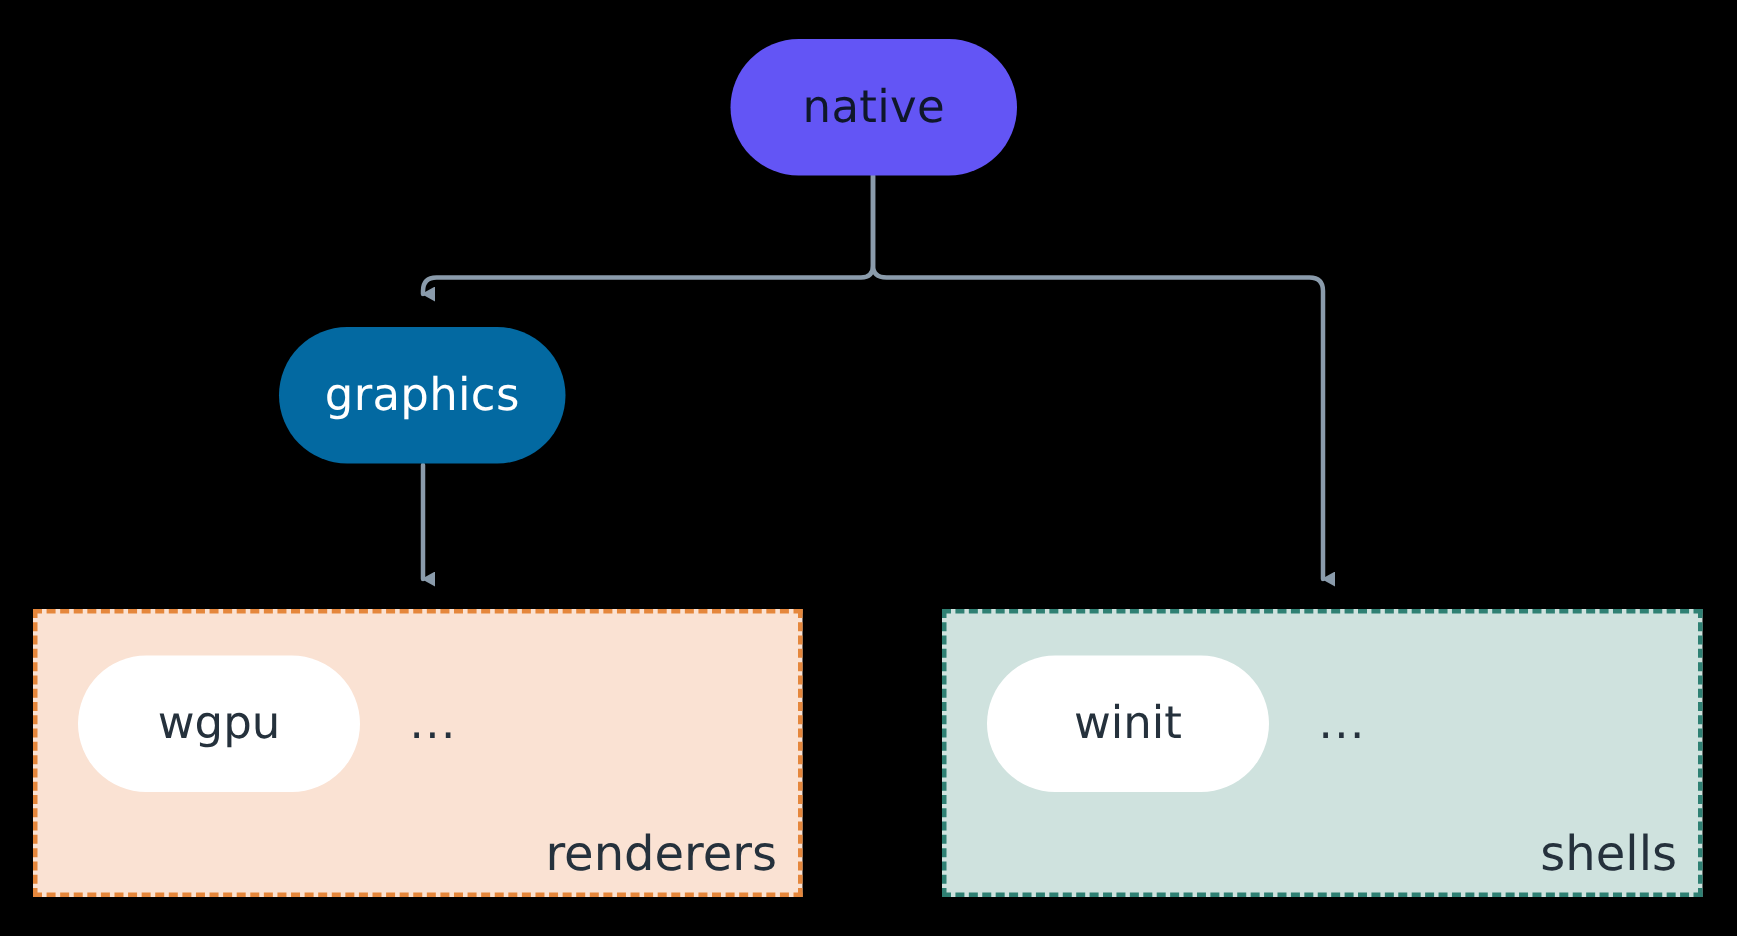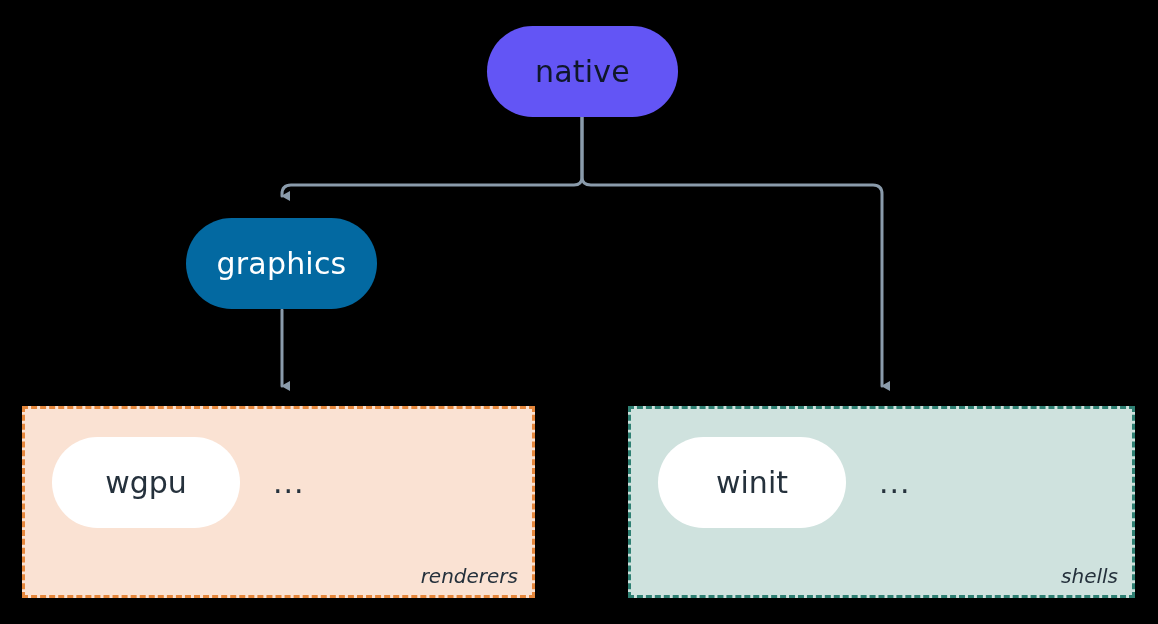--- a/index.html
+++ b/index.html
@@ -72,25 +72,24 @@
     left: 628px;
     top: 406px;
     width: 507px;
     height: 192px;
   }
 
   .group-label {
     position: absolute;
     right: 14px;
     bottom: 8px;
-    font-size: 20px;
+    font-size: 32px;
     line-height: 1.1;
     color: #25313c;
     white-space: nowrap;
-    font-style: italic;
   }
 
   
   .leaf-row {
     position: absolute;
     left: 27px;
     top: 28px;
     display: flex;
     align-items: center;
     gap: 27px;

